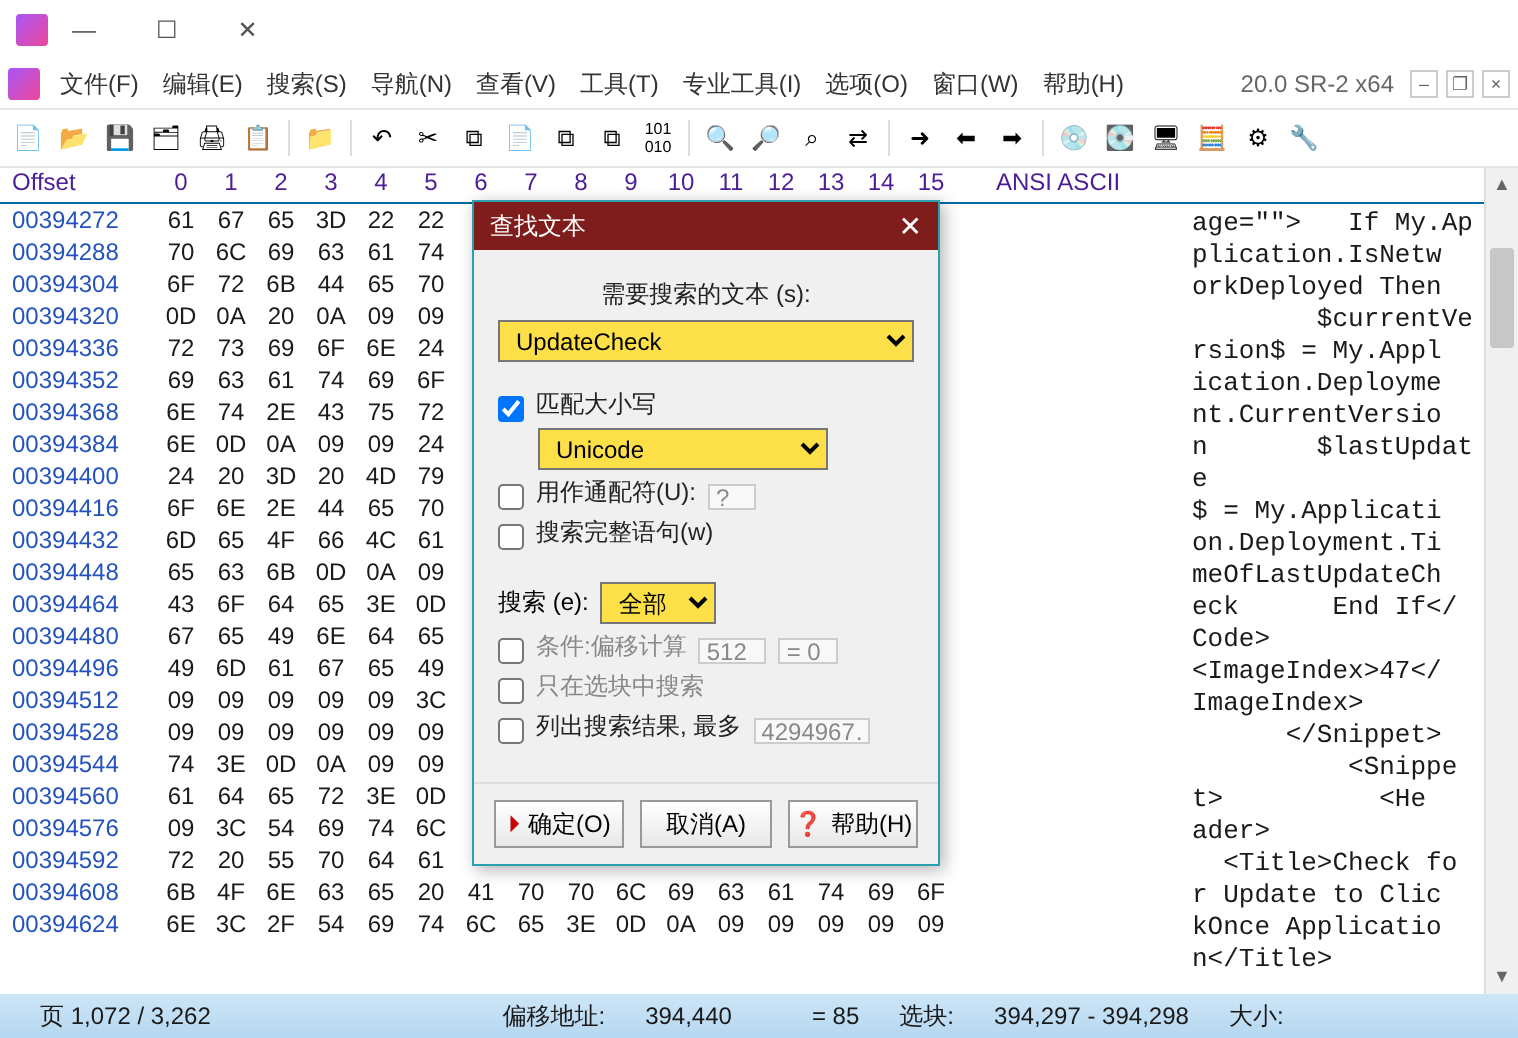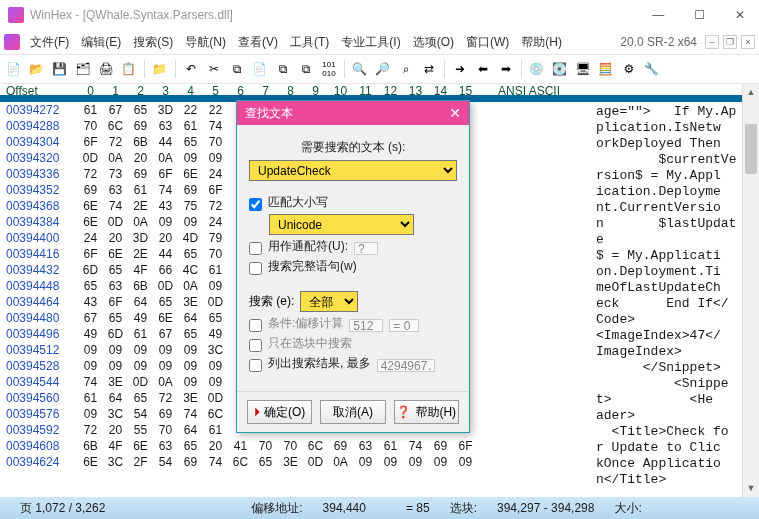--- a/index.html
+++ b/index.html
@@ -11,55 +11,54 @@
 .win-btn{cursor:pointer;padding:2px 6px}
 .menubar{height:24px;display:flex;align-items:center;padding:0 4px;gap:2px;background:#fff}
 .menubar .app-icon{margin-right:2px}
 .menu-item{padding:2px 6px;color:#333}
 .menu-right{margin-left:auto;color:#666;padding-right:4px}
 .mini-btn{width:14px;height:14px;border:1px solid #ccc;margin-left:2px;font-size:9px;text-align:center;line-height:12px;color:#666}
 .toolbar{height:30px;display:flex;align-items:center;padding:0 4px;gap:3px;border-top:1px solid #e6e6e6;border-bottom:1px solid #e6e6e6}
 .tb-btn{width:20px;height:20px;display:flex;align-items:center;justify-content:center;border-radius:2px}
 .tb-sep{width:1px;height:18px;background:#ddd;margin:0 2px}
 .hex-view{display:flex;height:calc(100% - 30px - 24px - 30px - 22px);font-family:Consolas,"Courier New",monospace;font-size:13px}
-.hex-header{height:18px;display:flex;border-bottom:7px solid #0369a1;color:#14532d}
+.hex-header{height:18px;display:flex;border-bottom:1px solid #0369a1;color:#4c1d95}
 .offset-col{width:78px;padding-left:6px}
 .hex-cols{display:flex;width:412px}
 .hex-cols span{width:25px;text-align:center}
 .ascii-head{flex:1;padding-left:8px}
 .hex-body{overflow:hidden;flex:1}
 .hex-row{display:flex;height:16px;line-height:16px}
 .offset{width:78px;padding-left:6px;color:#2452bb}
 .bytes{width:412px;display:flex}
 .bytes span{width:25px;text-align:center;color:#1a1a1a}
 .ascii-panel{position:absolute;right:18px;top:104px;width:145px;bottom:22px;background:#fff;font-family:Consolas,"Courier New",monospace;font-size:13px;line-height:16px;white-space:pre-wrap;word-break:break-all;color:#1a1a1a}
 .scrollbar-r{position:absolute;right:0;top:84px;bottom:22px;width:17px;background:#f0f0f0;border-left:1px solid #ddd}
 .scroll-thumb{position:absolute;left:2px;right:2px;top:40px;height:50px;background:#c7c7c7;border-radius:2px}
 .scroll-arrow{position:absolute;left:0;right:0;height:17px;text-align:center;font-size:9px;color:#666;line-height:17px}
 .statusbar{position:absolute;bottom:0;left:0;right:0;height:22px;background:linear-gradient(#cde5f7,#b5d7f0);display:flex;align-items:center;padding:0 20px;font-size:12px;color:#1a1a1a}
 .dialog{position:absolute;left:236px;top:100px;width:234px;background:#f0f0f0;border:1px solid #2a9fb0;box-shadow:2px 2px 8px rgba(0,0,0,.3)}
-.dlg-title{height:24px;background:#ec4899;color:#fff;display:flex;align-items:center;padding:0 8px}
+.dlg-title{height:24px;background:#7f1d1d;color:#fff;display:flex;align-items:center;padding:0 8px}
 .dlg-close{margin-left:auto;font-size:14px;cursor:pointer}
 .dlg-body{padding:10px 12px}
 .dlg-label{margin:4px 0 4px;color:#222}
 .dlg-select,.dlg-input{width:100%;border:1px solid #767676;padding:2px 4px;font-size:12px;height:21px;background:#fde047}
 .dlg-check{display:flex;align-items:flex-end;gap:6px;margin:3px 0;color:#222}
 .dlg-check input{width:13px;height:13px}
 .dlg-row{display:flex;align-items:center;gap:6px;margin:3px 0}
 .mini-in{width:46px;border:1px solid #ccc;background:#f8f8f8;padding:1px 3px;color:#888;height:18px}
 .dlg-btns{display:flex;gap:8px;padding:8px 10px;justify-content:space-between;border-top:1px solid #ddd;margin-top:6px;background:#f0f0f0}
 .dlg-btn{flex:1;height:24px;border:1px solid #999;background:linear-gradient(#fff,#e8e8e8);cursor:pointer;display:flex;align-items:center;justify-content:center;gap:4px}
 .disabled{color:#888}
 </style>
 </head>
 <body>
 
 <div class="titlebar">
   <div class="app-icon"></div>
-  <div class="title-text">WinHex - [QWhale.Syntax.Parsers.dll]</div>
   <div class="win-controls">
     <span class="win-btn">—</span>
     <span class="win-btn">☐</span>
     <span class="win-btn">✕</span>
   </div>
 </div>
 
 <div class="menubar">
   <div class="app-icon"></div>
   <span id="menus"><span class="menu-item">文件(F)</span><span class="menu-item">编辑(E)</span><span class="menu-item">搜索(S)</span><span class="menu-item">导航(N)</span><span class="menu-item">查看(V)</span><span class="menu-item">工具(T)</span><span class="menu-item">专业工具(I)</span><span class="menu-item">选项(O)</span><span class="menu-item">窗口(W)</span><span class="menu-item">帮助(H)</span></span>

